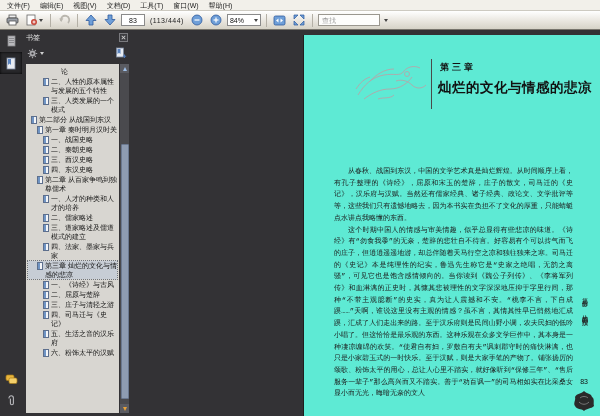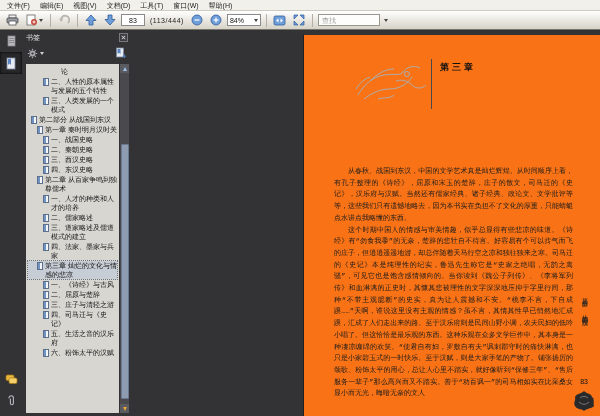--- a/index.html
+++ b/index.html
@@ -84,21 +84,21 @@
   .bm-scroll { position:absolute; right:3px; top:34px; bottom:3px; width:9px; background:#4a4a4e; }
   .sb-btn { position:absolute; left:0; width:9px; height:9px; background:#5a5b61; display:flex; align-items:center; justify-content:center; }
   .sb-up { top:0; }
   .sb-down { bottom:0; }
   .arr-up { width:0; height:0; border-left:2.5px solid transparent; border-right:2.5px solid transparent; border-bottom:4px solid #9fc0e8; }
   .arr-down { width:0; height:0; border-left:2.5px solid transparent; border-right:2.5px solid transparent; border-top:4px solid #e8a23a; }
   .sb-thumb { position:absolute; left:0.5px; width:8px; top:23%; height:73%; background:#8e9cb2; border:1px solid #6a7890; border-radius:1px; }
   
   .page {
     position:absolute; left:303px; top:35px; width:297px; height:381px;
-    background:#f97316; border-left:1px solid #1e1e1e;
+    background:#5eead4; border-left:1px solid #1e1e1e;
   }
   .ch-ornament { position:absolute; left:46px; top:24px; }
   .ch-divider { position:absolute; left:127px; top:24px; width:1px; height:50px; background:#4a4a4a; }
   .ch-label { position:absolute; left:136px; top:26px; font-size:9px; font-weight:bold; color:#111; letter-spacing:3px; }
   .ch-title { position:absolute; left:134px; top:44px; font-size:13.5px; font-weight:bold; color:#111; letter-spacing:0.5px; }
   .body-text {
     position:absolute; left:30px; right:27px; top:131px;
     font-size:7px; line-height:11.7px; text-align:justify; color:#1b1b1b;
     font-family:Liberation Mono, monospace;
   }
@@ -347,20 +347,21 @@
       <path d="M14 40 C22 34, 30 30, 40 30 C50 30, 58 24, 62 18"></path>
       <path d="M20 22 C26 16, 34 10, 44 10"></path>
       <path d="M6 30 C10 24, 14 20, 20 18"></path>
       <path d="M46 22 C52 20, 58 22, 62 26 C66 30, 72 30, 76 26"></path>
       <path d="M28 40 C34 38, 40 40, 44 36"></path>
       <circle cx="57" cy="15" r="2.5"></circle>
     </g>
   </svg>
   <div class="ch-divider"></div>
   <div class="ch-label">第三章</div>
+  <div class="ch-title">灿烂的文化与情感的悲凉</div>
 
   <div class="body-text">
 
   <p>从春秋、战国到东汉，中国的文学艺术真是灿烂辉煌。从时间顺序上看，有孔子整理的《诗经》，屈原和宋玉的楚辞，庄子的散文，司马迁的《史记》，汉乐府与汉赋。当然还有儒家经典、诸子经典、政论文、文学批评等等，这些我们只有遗憾地略去，因为本书实在负担不了文化的厚重，只能蜻蜓点水讲点我略懂的东西。</p>
       <p>这个时期中国人的情感与审美情趣，似乎总显得有些悲凉的味道。《诗经》有“勿食我黍”的无奈，楚辞的悲壮自不待言。好容易有个可以抟气而飞的庄子，但逍逍遥遥地游，却总伴随着天马行空之凉和独往独来之寒。司马迁的《史记》本是纯理性的纪实，鲁迅先生称它是“史家之绝唱，无韵之离骚”，可见它也是饱含感情倾向的。当你读到《魏公子列传》、《李将军列传》和血淋漓的正史时，其慷其悲被理性的文字深深地压抑于字里行间，那种“不带主观臆断”的史实，真为让人震撼和不安。“桃李不言，下自成蹊……”天啊，谁说这里没有主观的情感？虽不言，其情其性早已悄然地汇成蹊，汇成了人们走出来的路。至于汉乐府则是民间山野小调，农夫民妇的低吟小唱了。但这恰恰是最乐观的东西。这种乐观在众多文学巨作中，其本身是一种凄凉缠绵的欢笑。“使君自有妇，罗敷自有夫”讽刺郡守时的痛快淋漓，也只是小家碧玉式的一时快乐。至于汉赋，则是大家手笔的产物了。铺张扬厉的颂歌、粉饰太平的用心，总让人心里不踏实，就好像听到“保修三年”、“售后服务一辈子”那么高兴而又不踏实。善于“劝百讽一”的司马相如实在比采桑女显小而无光，晦暗无奈的文人</p>
     </div>
 
   <div class="margin-col">
     <span class="vtext">第二部分</span>
     <span class="vsep">◎</span>

